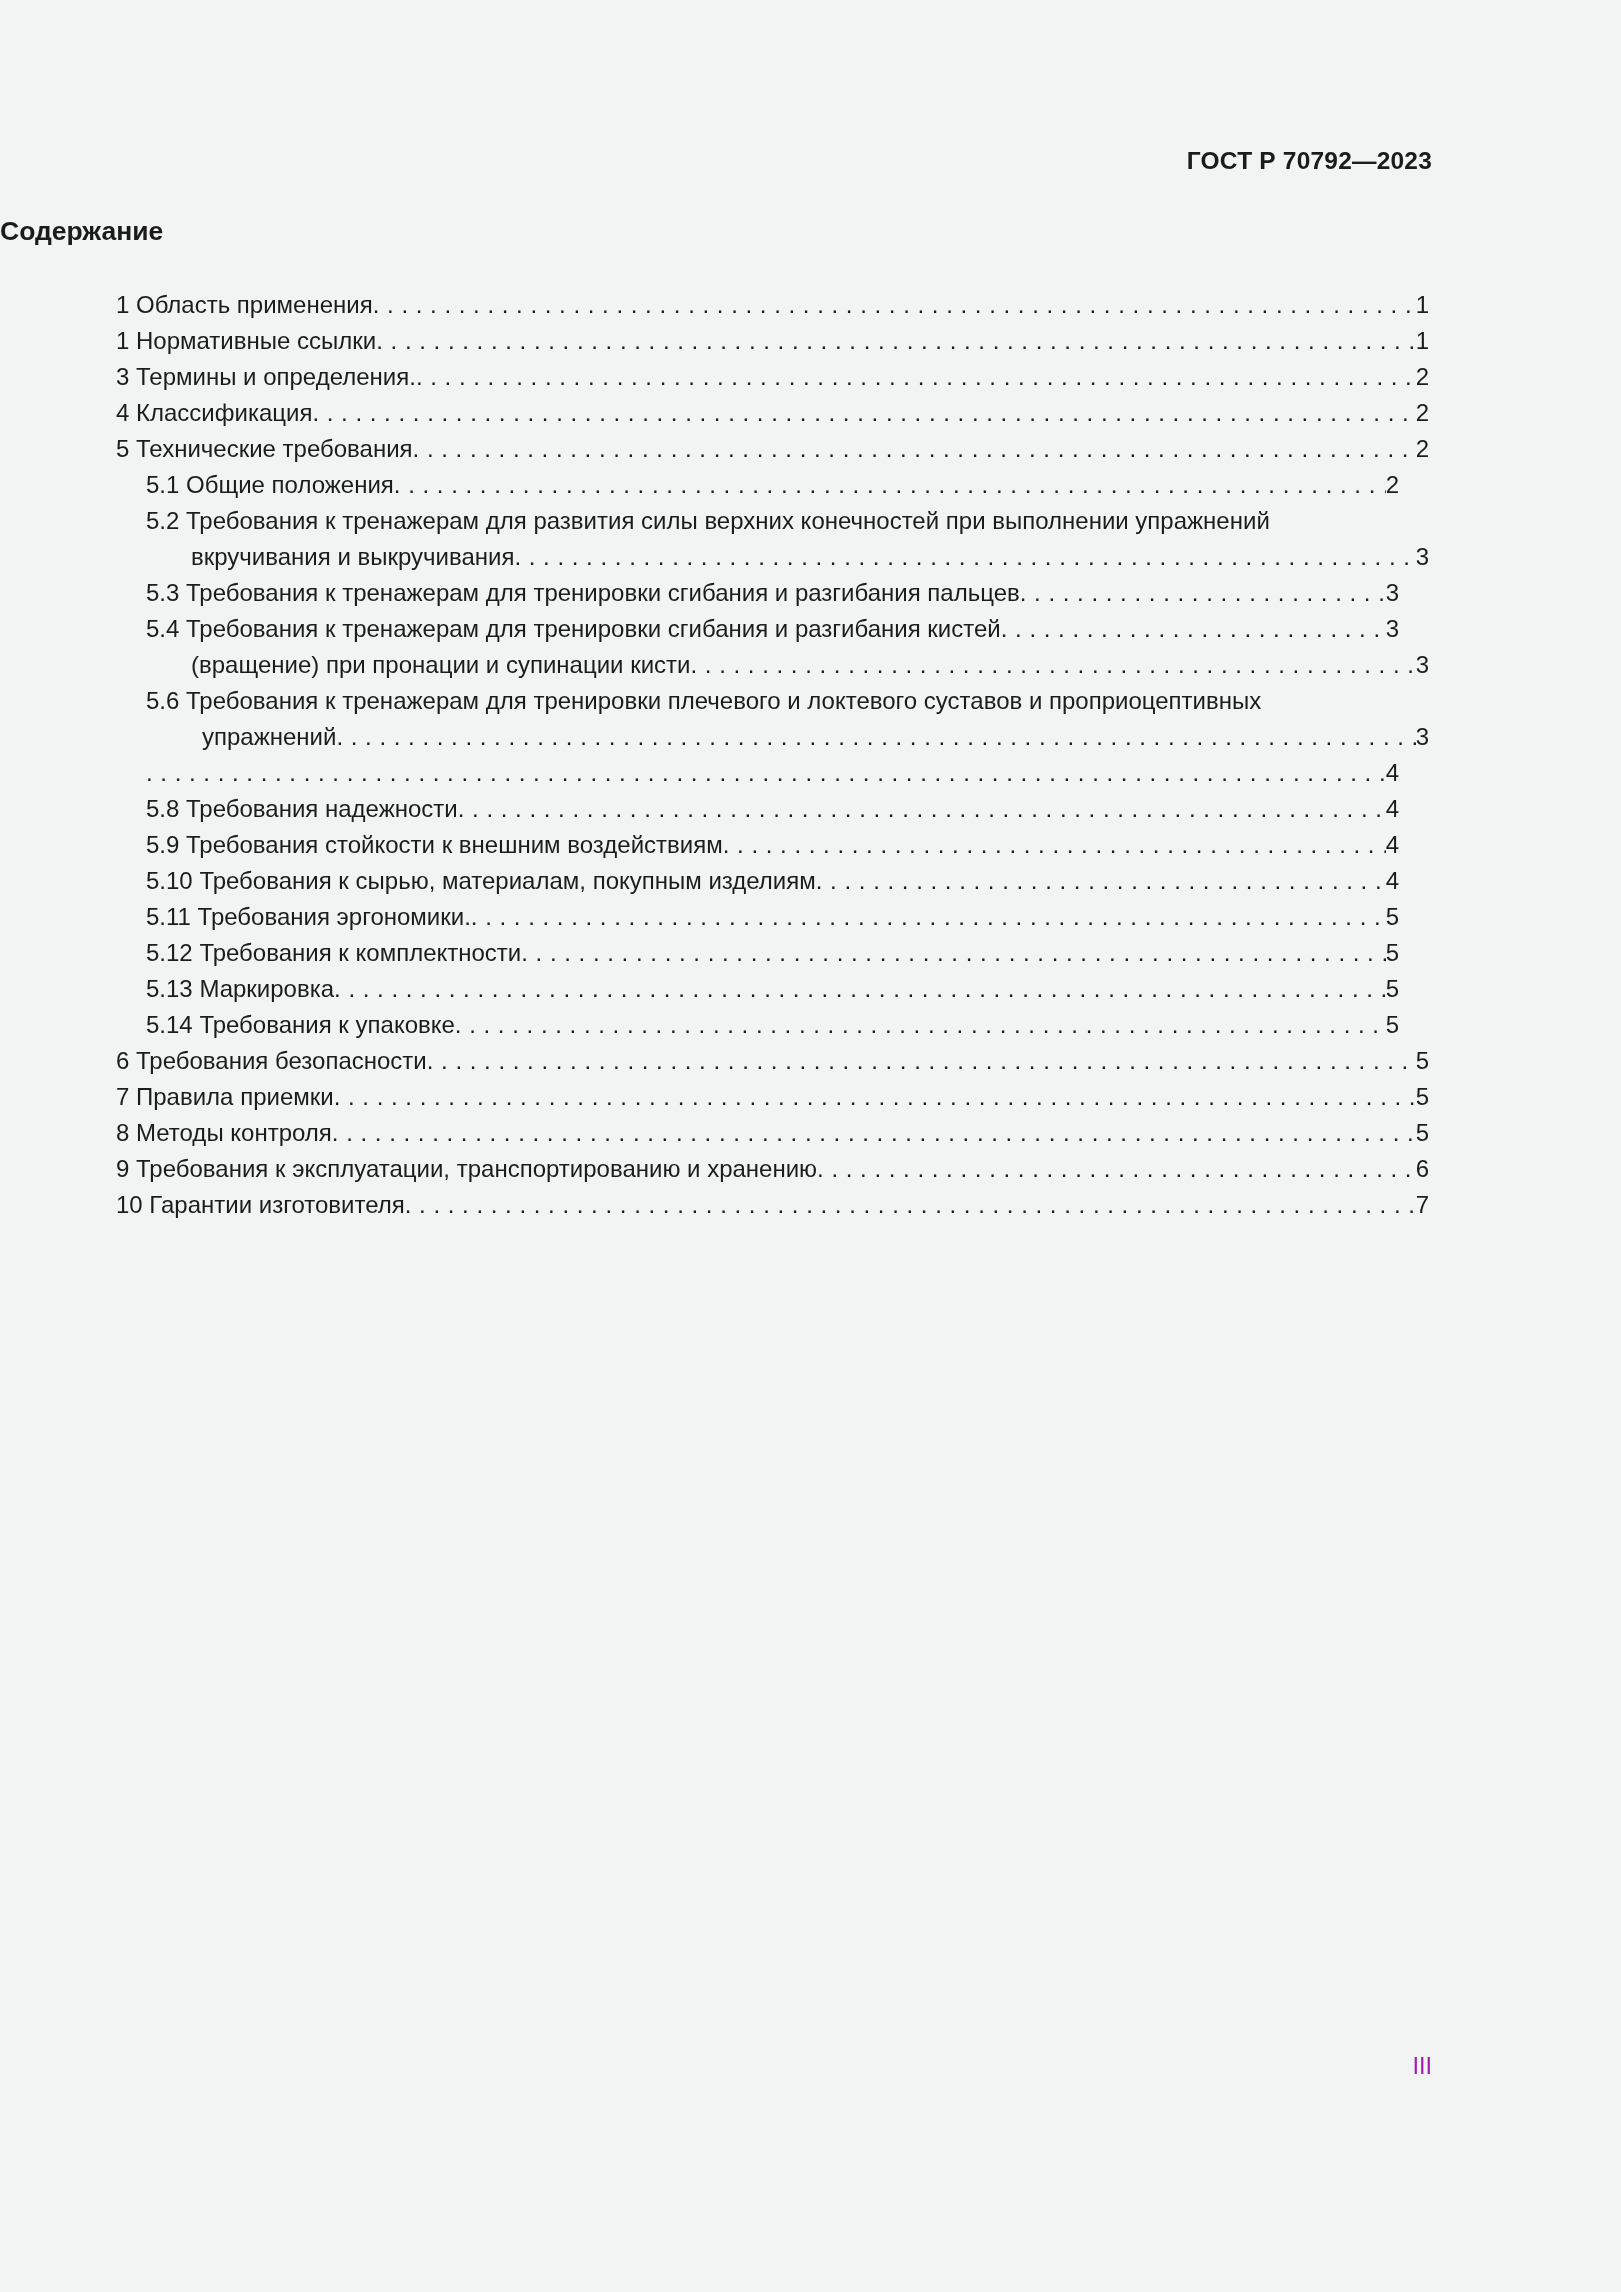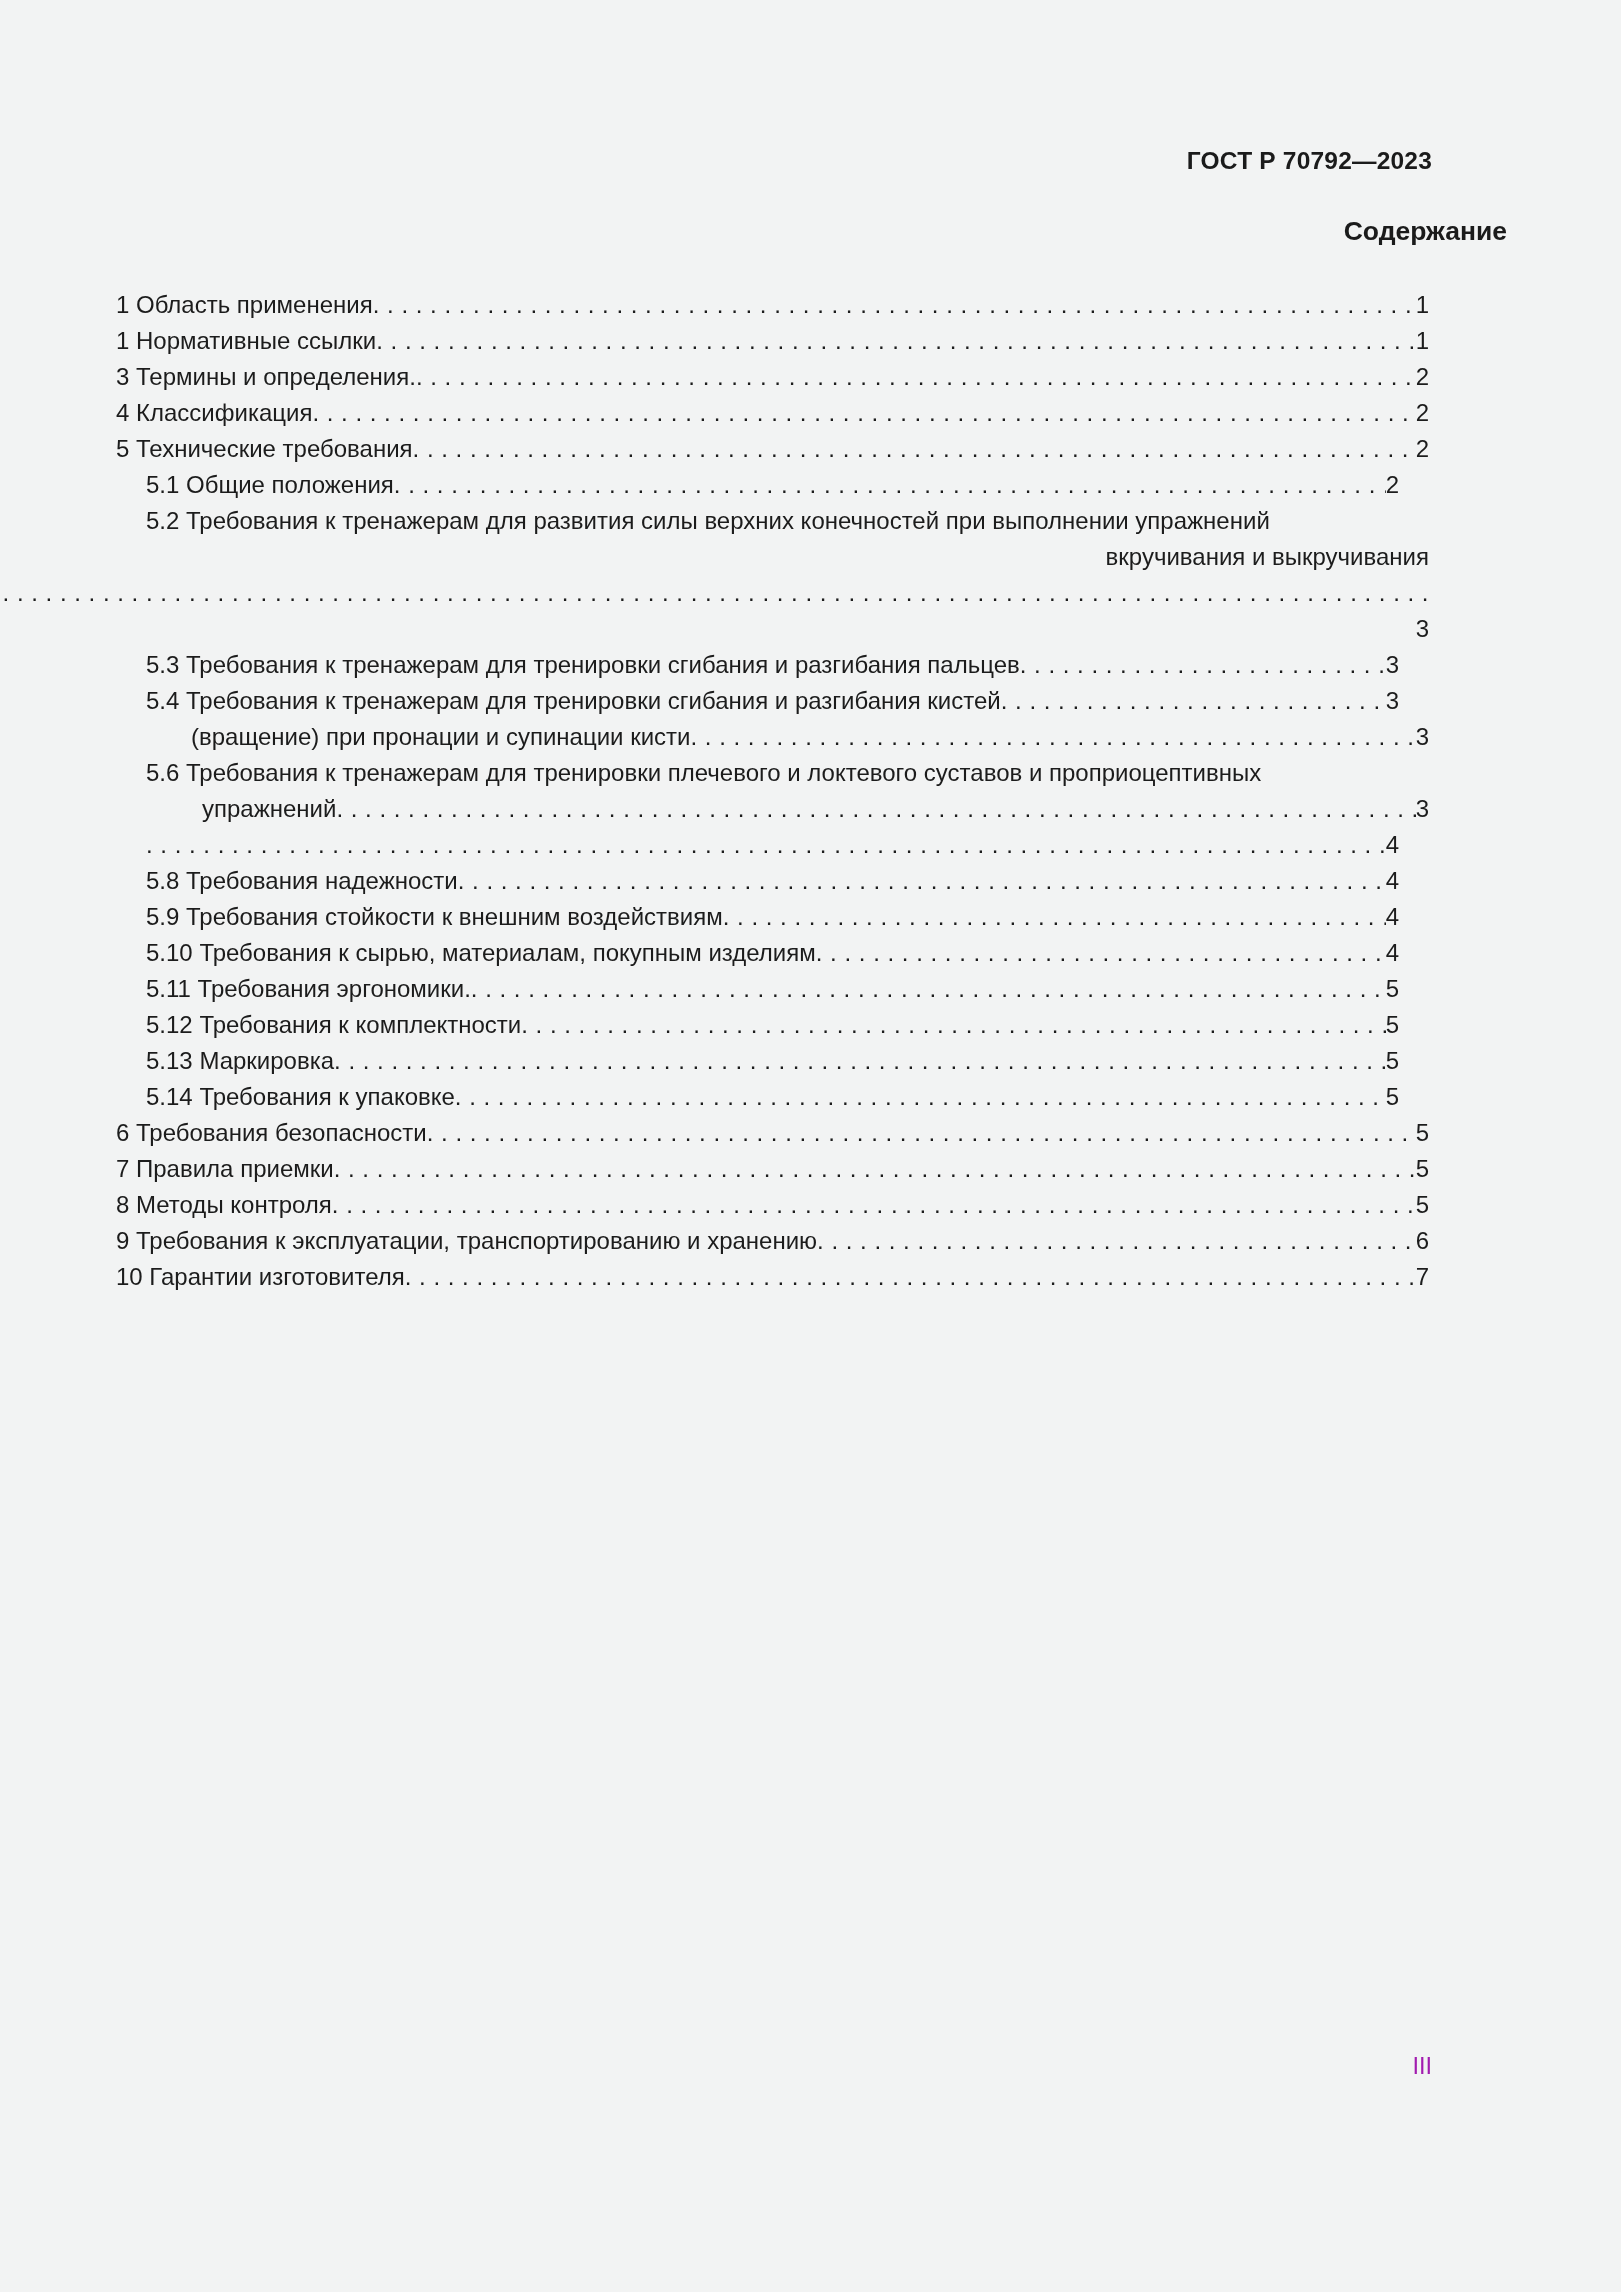--- a/index.html
+++ b/index.html
@@ -32,21 +32,21 @@
     letter-spacing: 0.2px;
     color: #1b1b1b;
   }
 
   
   .toc-title {
     position: absolute;
     top: 216px;
     left: 0;
     width: 1507px;
-    text-align: right;
+    text-align: left;
     font-size: 26.5px;
     font-weight: bold;
     color: #1b1b1b;
   }
 
   
   .toc {
     position: absolute;
     top: 287px;
     left: 116px;
@@ -175,21 +175,21 @@
       <div class="toc-entry lvl2">
         <div class="row">
           <span class="label">5.1 Общие положения</span>
           <span class="leader"></span>
           <span class="pageno">2</span>
         </div>
       </div>
       <div class="toc-entry lvl2">
         <span class="firstline">5.2 Требования к тренажерам для развития силы верхних конечностей при выполнении упражнений</span>
         <div class="contline">
-          <div class="row" style="width: 1238px; flex-direction: column;">
+          <div class="row" style="width: 1238px;">
             <span class="label">вкручивания и выкручивания</span>
             <span class="leader"></span>
             <span class="pageno">3</span>
           </div>
         </div>
       </div>
       <div class="toc-entry lvl2">
         <div class="row">
           <span class="label">5.3 Требования к тренажерам для тренировки сгибания и разгибания пальцев</span>
           <span class="leader"></span>

